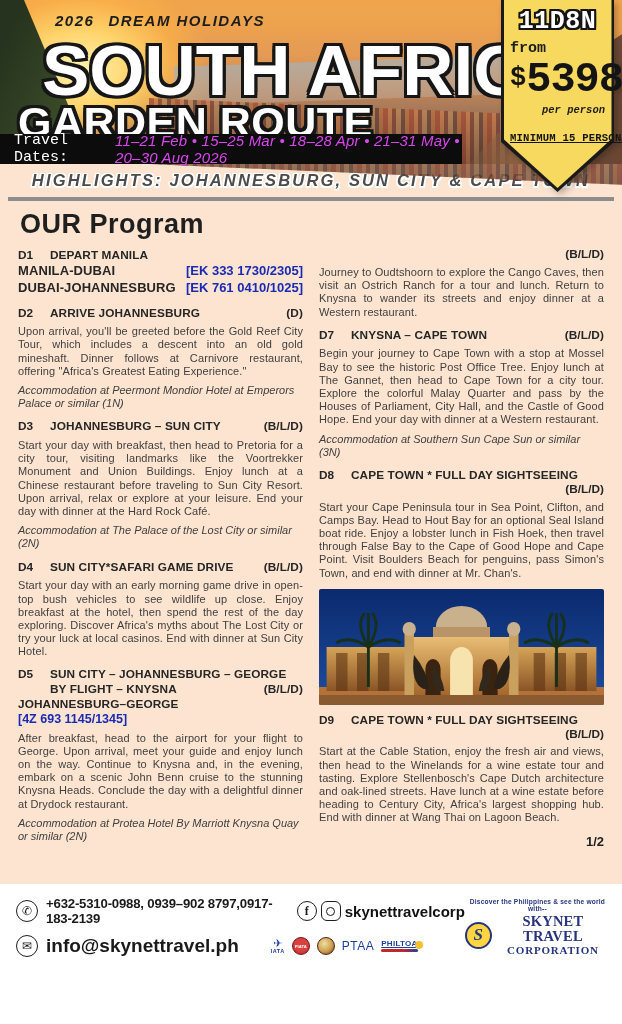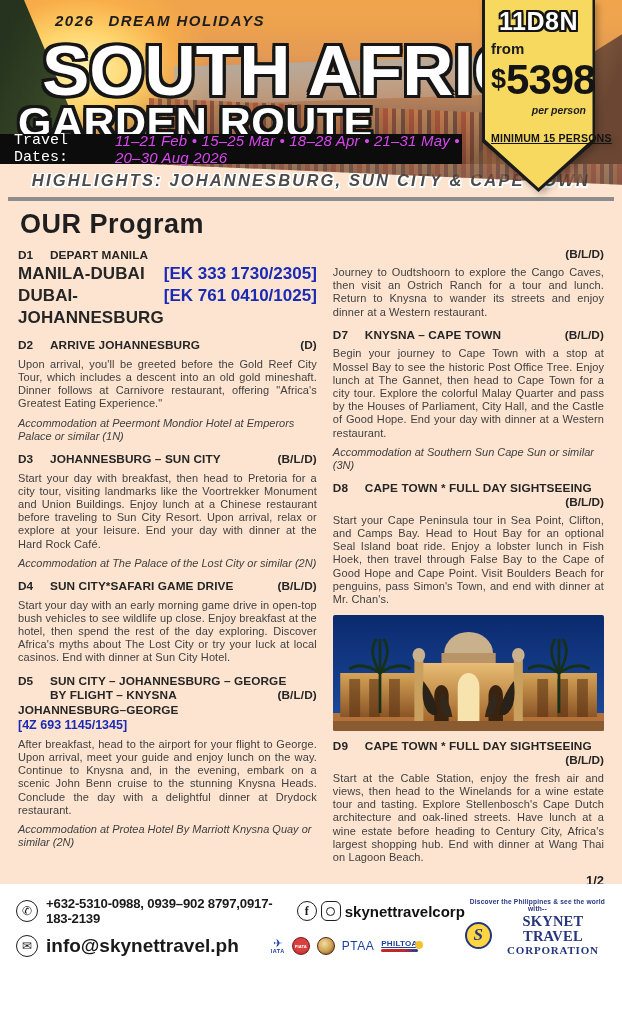--- a/index.html
+++ b/index.html
@@ -34,22 +34,22 @@
                 -3px 0 0 #161616, 3px 0 0 #161616,
                 -3px 3px 0 #161616, 0 3px 0 #161616, 3px 3px 0 #161616; }
   .t1 { font-size:71px;margin-left:24px; }
   .t2 { font-size:43px; letter-spacing:.5px; }
   .dates-bar { position:absolute; left:0; bottom:0; width:462px; height:30px; background:#0c0c0c;
     display:flex; align-items:center; padding-left:14px; gap:13px; }
   .dates-label { color:#fff; font-size:15px;font-family:Liberation Mono, monospace; }
   .dates-text { color:#d946ef; font-size:15px; font-weight:normal; font-style:italic; letter-spacing:.2px; }
 
   
-  .ribbon { position:absolute; top:0; right:27px; width:113px; height:192px; z-index:20;
-    filter:drop-shadow(3px 3px 3px rgba(0,0,0,.25)); }
+  .ribbon { position:absolute; top:0; right:8px; width:113px; height:192px; z-index:20;
+    filter:drop-shadow(3px 3px 3px rgba(0,0,0,.25));font-family:Liberation Mono, monospace; }
   .ribbon-outer { position:absolute; inset:0; background:#1a1a1a;
     clip-path:polygon(0 0, 100% 0, 100% 74%, 50% 100%, 0 74%); }
   .ribbon-inner { position:absolute; left:2.5px; right:2.5px; top:0; bottom:4px; background:#f6d95e;
     clip-path:polygon(0 0, 100% 0, 100% 74%, 50% 100%, 0 74%); }
   .ribbon-content { position:absolute; inset:0; padding:7px 9px 0 9px; }
   .rb-duration { text-align:center; font-size:25px; font-weight:bold; color:#fff; letter-spacing:.5px;
     text-shadow:-2px -2px 0 #141414, 0 -2px 0 #141414, 2px -2px 0 #141414,
                 -2px 0 0 #141414, 2px 0 0 #141414,
                 -2px 2px 0 #141414, 0 2px 0 #141414, 2px 2px 0 #141414; }
   .rb-from { font-size:15px; font-weight:bold; color:#1c1c1c; margin-top:4px; }
@@ -71,21 +71,21 @@
   .program-title { font-size:27px; font-weight:600; color:#1f1f1f; letter-spacing:.5px; margin:4px 0 8px 2px; }
   .cols { display:grid; grid-template-columns:1fr 1fr; gap:0 16px; }
   .day { margin-bottom:9px; }
   .dh { display:flex; font-size:11.8px; font-weight:bold; color:#262626; line-height:1.25; letter-spacing:.1px; }
   .dcode { width:32px; flex:none; }
   .dtitle { flex:1; }
   .dmeals { margin-left:auto; white-space:nowrap; padding-left:6px; }
   .dmeals-row { font-size:11.8px; font-weight:bold; color:#262626; text-align:right; line-height:1.1; }
   .dbody { font-size:11px; line-height:1.2; text-align:justify; color:#3f3f3f; margin-top:5px; letter-spacing:.1px; }
   .daccom { font-size:11px; line-height:1.2; font-style:italic; color:#3f3f3f; margin-top:6px; }
-  .flight-row { display:flex; justify-content:space-between; font-size:17px; font-weight:bold; line-height:1.3; }
+  .flight-row { display:flex; justify-content:space-between; font-size:13px; font-weight:bold; line-height:1.3; }
   .froute { color:#262626; letter-spacing:.1px; }
   .fnum { color:#1b2ab5; white-space:nowrap; }
   .fnum-row { text-align:left; font-size:12.5px; font-weight:bold; color:#1b2ab5; line-height:1.2; }
   .palace { width:100%; height:116px; border-radius:2px; display:block; margin:2px 0 8px 0; }
   .page-num { text-align:right; font-size:13px; font-weight:bold; color:#1f1f1f; margin-top:2px; }
 
   
   .footer { flex:none; height:140px; background:#ffffff; display:flex; justify-content:space-between;
     padding:12px 12px 0 16px; }
   .footer-left { display:flex; flex-direction:column; gap:9px; }

